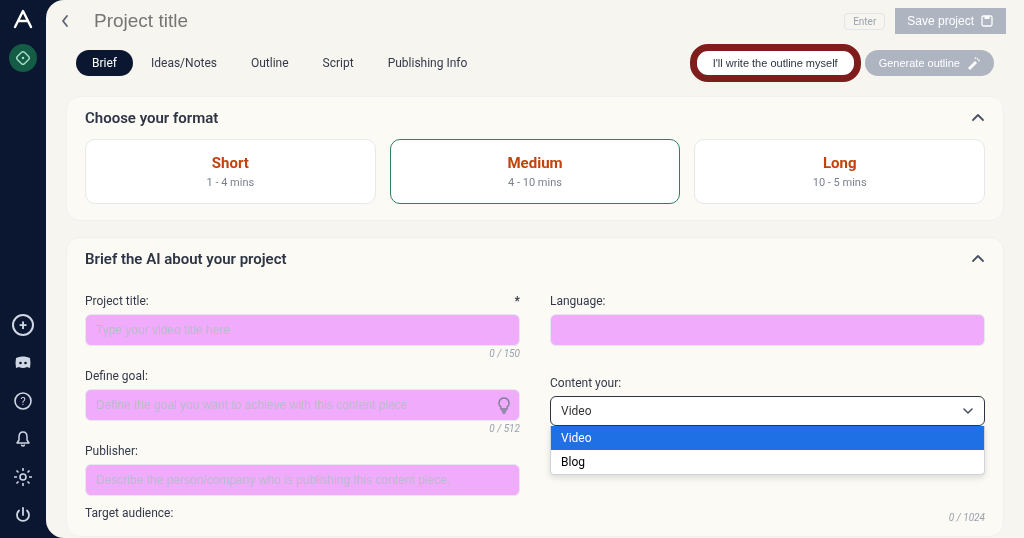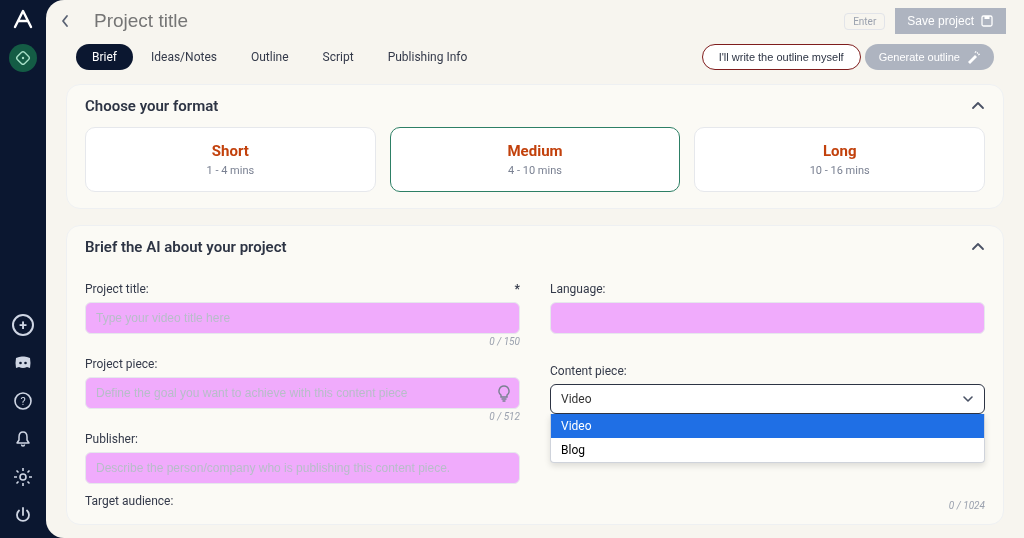--- a/index.html
+++ b/index.html
@@ -20,21 +20,21 @@
   .title-input { flex:0 0 auto; font-size:19px; color:#b7bdc9; background:transparent; border:none; font-weight:500;}
   .topbar .grow { flex:1; }
   .kbd-hint { font-size:10px; color:#9aa1ae; border:1px solid #e2e4e9; border-radius:4px; padding:2px 8px; }
   .save-btn { background:#aeb4c0; color:#fff; border:none; border-radius:0; padding:6px 12px; font-size:12px; display:flex; align-items:center; gap:6px; cursor:pointer; }
 
   .tab-row { display:flex; align-items:center; padding: 6px 30px 10px 30px; gap:4px; }
   .tabs { display:flex; gap:2px; }
   .tab { padding:6px 16px; font-size:12px; color:#343a4a; border-radius:18px; cursor:pointer; }
   .tab.active { background:#0b1730; color:#fff; }
   .tab-row .grow { flex:1; }
-  .outline-self { border:1px solid #7f1d1d; background:#fff; color:#2d3444; border-radius:18px; padding:6px 16px; font-size:11px; cursor:pointer;}
+  .outline-self { border:7px solid #7f1d1d; background:#fff; color:#2d3444; border-radius:18px; padding:6px 16px; font-size:11px; cursor:pointer;}
   .gen-outline { background:#aeb4c0; color:#fff; border:none; border-radius:18px; padding:6px 14px; font-size:11px; cursor:pointer; display:flex; align-items:center; gap:6px;}
 
   .content { flex:1; overflow-y:auto; padding: 4px 20px 0 20px; }
 
   .card { background:#fbfaf5; border:1px solid #eef0f2; border-radius:14px; margin-bottom:16px; }
   .card-header { display:flex; align-items:center; justify-content:space-between; padding:12px 18px; }
   .card-title { font-size:15px; font-weight:600; color:#2d3444; }
   .chev { color:#4a5265; cursor:pointer; }
 
   .format-row { display:flex; gap:14px; padding: 0 18px 16px 18px; }
@@ -165,21 +165,21 @@
         <div class="format-opt">
           <div class="format-name">Short</div>
           <div class="format-sub">1 - 4 mins</div>
         </div>
         <div class="format-opt selected">
           <div class="format-name">Medium</div>
           <div class="format-sub">4 - 10 mins</div>
         </div>
         <div class="format-opt">
           <div class="format-name">Long</div>
-          <div class="format-sub">10 - 16 mins</div>
+          <div class="format-sub">10 - 5 mins</div>
         </div>
       </div>
     </div>
 
     <div class="card">
       <div class="card-header">
         <div class="card-title">Brief the AI about your project</div>
         <div class="chev">
           <svg width="14" height="10" viewBox="0 0 14 10">
               <path d="M2 7 L7 2 L12 7" fill="none" stroke="#4a5265" stroke-width="1.8" stroke-linecap="round" stroke-linejoin="round"></path>
@@ -190,21 +190,21 @@
 
         <div class="two-col">
           <div class="col">
             <div class="field-label">
               <span>Project title:</span>
               <span class="req">*</span>
             </div>
             <input class="text-input" placeholder="Type your video title here" style="">
             <div class="counter">0 / 150</div>
 
-            <div class="field-label">Project piece:</div>
+            <div class="field-label">Define goal:</div>
             <div class="goal-wrap">
               <input class="text-input" style="padding-right: 28px;" placeholder="Define the goal you want to achieve with this content piece">
               <span class="bulb">
                 <svg width="16" height="18" viewBox="0 0 16 18">
                     <path d="M8 2 A5 5 0 0 1 11 11 L11 13 L5 13 L5 11 A5 5 0 0 1 8 2 Z M6 15 L10 15 M7 17 L9 17" fill="none" stroke="#7a8192" stroke-width="1.4" stroke-linecap="round"></path>
                   </svg>
               </span>
             </div>
             <div class="counter">0 / 512</div>
 
@@ -212,21 +212,21 @@
             <input class="text-input" placeholder="Describe the person/company who is publishing this content piece." style="">
 
             <div class="field-label">Target audience:</div>
           </div>
 
           <div class="col">
             <div class="field-label">Language:</div>
             <input class="text-input" style="">
             <div style="height:14px;"></div>
 
-            <div class="field-label" style="margin-top:16px;">Content piece:</div>
+            <div class="field-label" style="margin-top:16px;">Content your:</div>
             <div style="position:relative;">
               <div class="select-box">
                 <span>Video</span>
                 <svg width="12" height="8" viewBox="0 0 12 8">
                     <path d="M2 2 L6 6 L10 2" fill="none" stroke="#4a5265" stroke-width="1.6" stroke-linecap="round" stroke-linejoin="round"></path>
                   </svg>
               </div>
               <div class="dropdown">
                 <div class="dd-opt sel">Video</div>
                 <div class="dd-opt">Blog</div>

